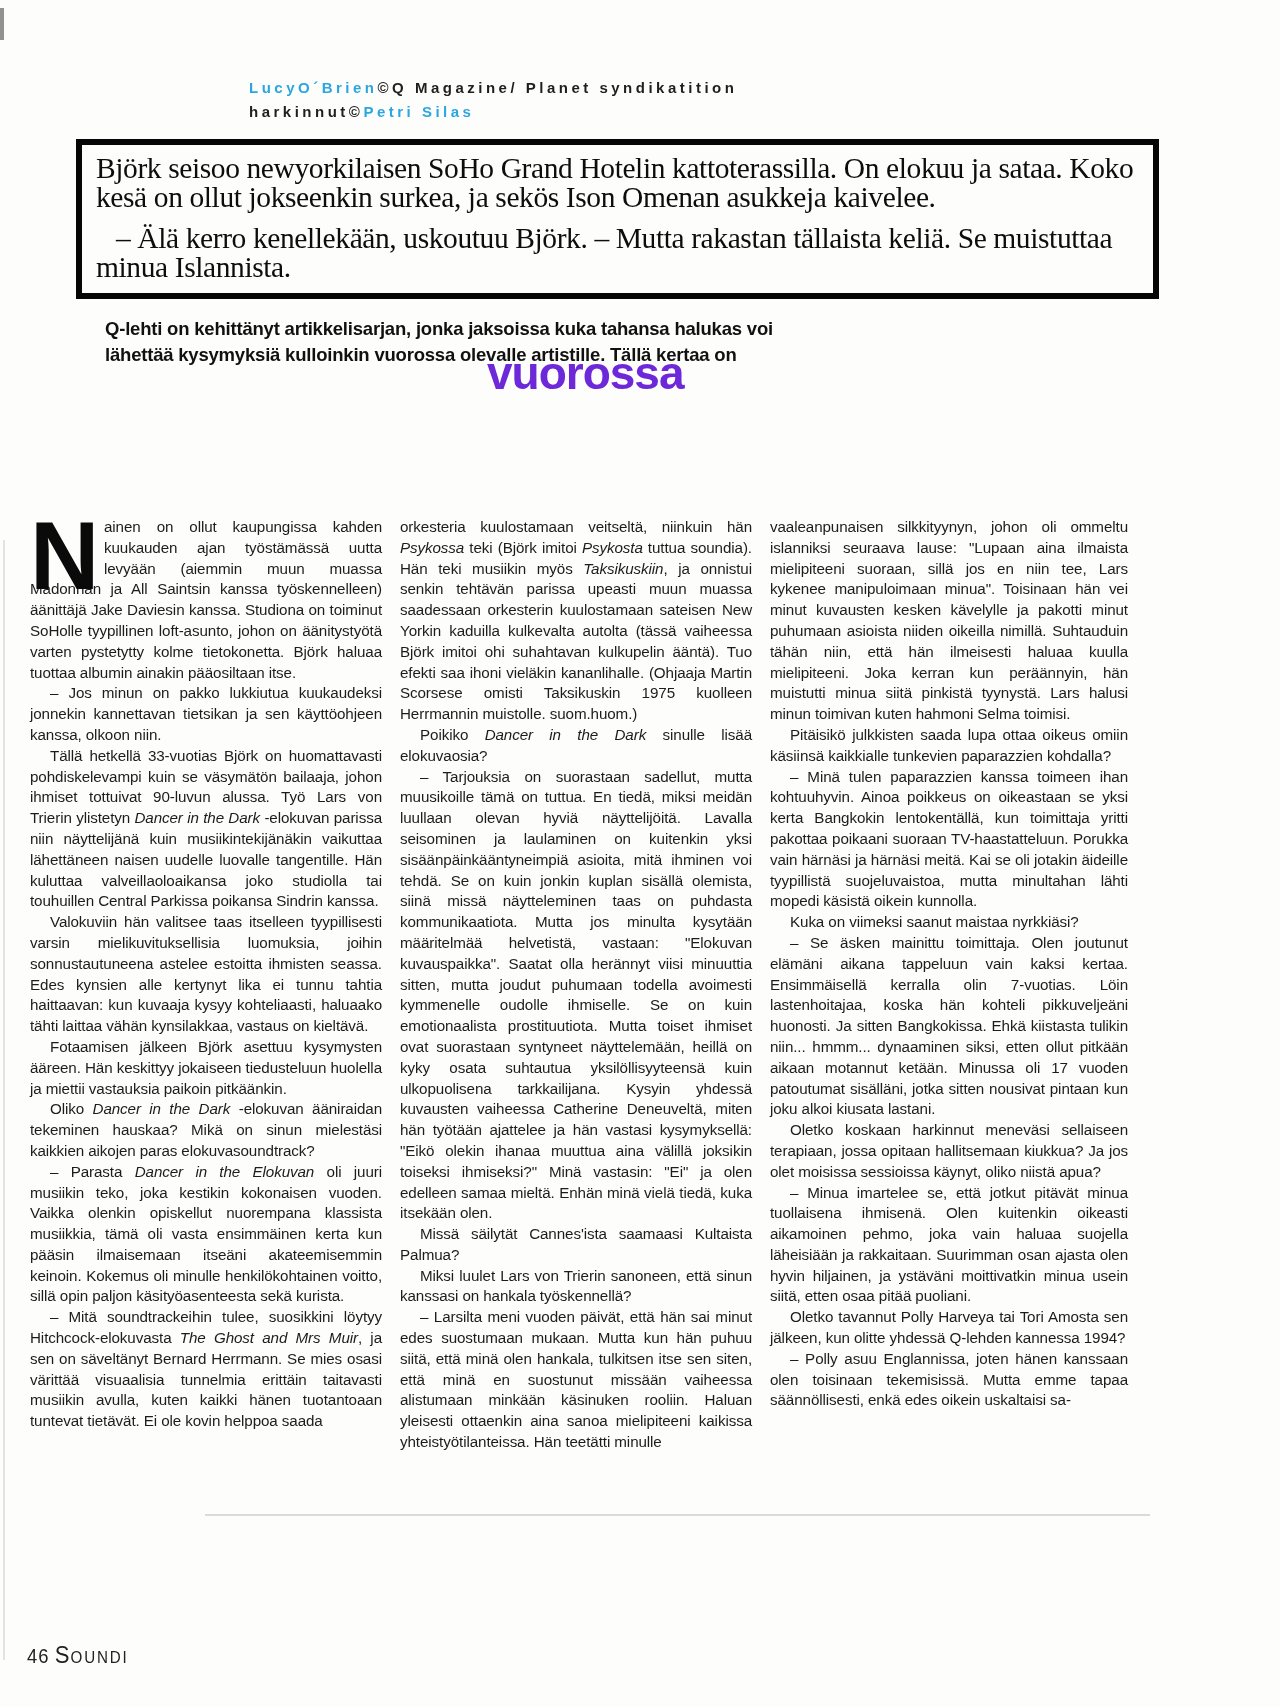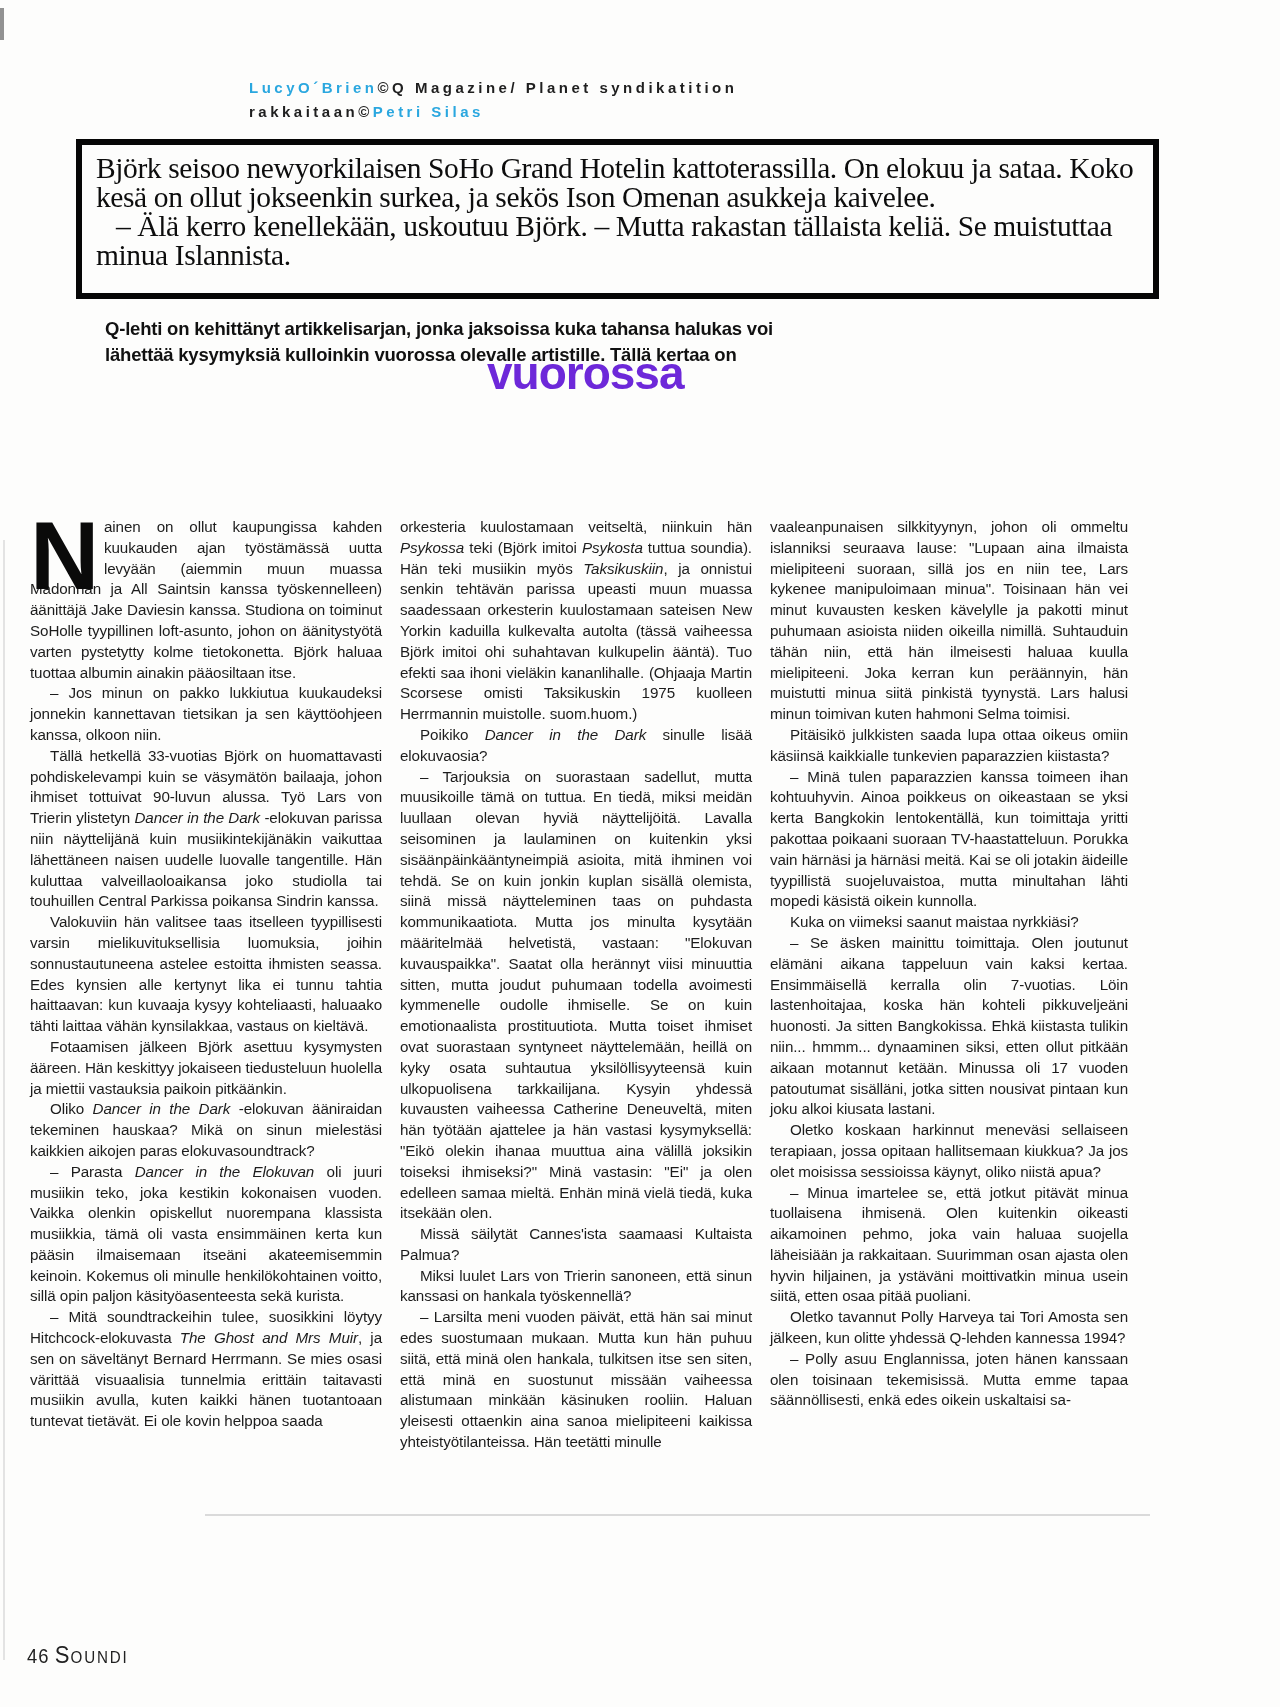--- a/index.html
+++ b/index.html
@@ -18,21 +18,21 @@
   
   .quote-box {
     position:absolute; left:76px; top:139px; width:1083px; height:160px;
     box-sizing:border-box; border:6px solid #060606;
     padding:9px 12px 8px 14px;
     font-family:"Liberation Serif", serif; color:#0d0d0d;
     font-size:29.5px; line-height:29px; letter-spacing:-0.4px;
     overflow:hidden;
   }
   .quote-box p { margin:0; }
-  .quote-box p.q2 { text-indent:20px; }
+  .quote-box p.q2 { text-indent:20px;margin-top:12px; }
   
   .intro {
     position:absolute; left:105px; top:316px; width:705px;
     font-weight:bold; font-size:18.5px;
     line-height:26px; letter-spacing:-0.2px; color:#111;
   }
   
   .kicker {
     position:absolute; left:487px; top:350px;
     font-size:46px; font-weight:bold; letter-spacing:-1px;
@@ -90,21 +90,21 @@
     background:#3a3a3a; opacity:0.55;
   }
 </style>
 </head>
 <body>
 
 <div class="page">
 
   <div class="credits">
     <div><span class="cyan">LucyO´Brien</span><span>©Q Magazine/ Planet syndikatition</span></div>
-    <div><span>rakkaitaan©</span><span class="cyan">Petri Silas</span></div>
+    <div><span>harkinnut©</span><span class="cyan">Petri Silas</span></div>
   </div>
 
   <div class="quote-box">
     <p>Björk seisoo newyorkilaisen SoHo Grand Hotelin kattoterassilla. On elokuu ja sataa. Koko kesä on ollut jokseenkin surkea, ja sekös Ison Omenan asukkeja kaivelee.</p>
     <p class="q2">– Älä kerro kenellekään, uskoutuu Björk. – Mutta rakastan tällaista keliä. Se muistuttaa minua Islannista.</p>
   </div>
 
   <div class="intro">Q-lehti on kehittänyt artikkelisarjan, jonka jaksoissa kuka tahansa halukas voi lähettää kysymyksiä kulloinkin vuorossa olevalle artistille. Tällä kertaa on</div>
 
   <div class="kicker">vuorossa</div>
@@ -124,21 +124,21 @@
   <div class="column col2">
       <p class="noindent">orkesteria kuulostamaan veitseltä, niinkuin hän <i>Psykossa</i> teki (Björk imitoi <i>Psykosta</i> tuttua soundia). Hän teki musiikin myös <i>Taksikuskiin</i>, ja onnistui senkin tehtävän parissa upeasti muun muassa saadessaan orkesterin kuulostamaan sateisen New Yorkin kaduilla kulkevalta autolta (tässä vaiheessa Björk imitoi ohi suhahtavan kulkupelin ääntä). Tuo efekti saa ihoni vieläkin kananlihalle. (Ohjaaja Martin Scorsese omisti Taksikuskin 1975 kuolleen Herrmannin muistolle. suom.huom.)</p>
       <p class="question">Poikiko <i>Dancer in the Dark</i> sinulle lisää elokuvaosia?</p>
       <p class="body">– Tarjouksia on suorastaan sadellut, mutta muusikoille tämä on tuttua. En tiedä, miksi meidän luullaan olevan hyviä näyttelijöitä. Lavalla seisominen ja laulaminen on kuitenkin yksi sisäänpäinkääntyneimpiä asioita, mitä ihminen voi tehdä. Se on kuin jonkin kuplan sisällä olemista, siinä missä näytteleminen taas on puhdasta kommunikaatiota. Mutta jos minulta kysytään määritelmää helvetistä, vastaan: "Elokuvan kuvauspaikka". Saatat olla herännyt viisi minuuttia sitten, mutta joudut puhumaan todella avoimesti kymmenelle oudolle ihmiselle. Se on kuin emotionaalista prostituutiota. Mutta toiset ihmiset ovat suorastaan syntyneet näyttelemään, heillä on kyky osata suhtautua yksilöllisyyteensä kuin ulkopuolisena tarkkailijana. Kysyin yhdessä kuvausten vaiheessa Catherine Deneuveltä, miten hän työtään ajattelee ja hän vastasi kysymyksellä: "Eikö olekin ihanaa muuttua aina välillä joksikin toiseksi ihmiseksi?" Minä vastasin: "Ei" ja olen edelleen samaa mieltä. Enhän minä vielä tiedä, kuka itsekään olen.</p>
       <p class="question">Missä säilytät Cannes'ista saamaasi Kultaista Palmua?</p>
       <p class="question">Miksi luulet Lars von Trierin sanoneen, että sinun kanssasi on hankala työskennellä?</p>
       <p class="body">– Larsilta meni vuoden päivät, että hän sai minut edes suostumaan mukaan. Mutta kun hän puhuu siitä, että minä olen hankala, tulkitsen itse sen siten, että minä en suostunut missään vaiheessa alistumaan minkään käsinuken rooliin. Haluan yleisesti ottaenkin aina sanoa mielipiteeni kaikissa yhteistyötilanteissa. Hän teetätti minulle</p>
     </div>
   <div class="column col3">
       <p class="noindent">vaaleanpunaisen silkkityynyn, johon oli ommeltu islanniksi seuraava lause: "Lupaan aina ilmaista mielipiteeni suoraan, sillä jos en niin tee, Lars kykenee manipuloimaan minua". Toisinaan hän vei minut kuvausten kesken kävelylle ja pakotti minut puhumaan asioista niiden oikeilla nimillä. Suhtauduin tähän niin, että hän ilmeisesti haluaa kuulla mielipiteeni. Joka kerran kun peräännyin, hän muistutti minua siitä pinkistä tyynystä. Lars halusi minun toimivan kuten hahmoni Selma toimisi.</p>
-      <p class="question">Pitäisikö julkkisten saada lupa ottaa oikeus omiin käsiinsä kaikkialle tunkevien paparazzien kiistasta?</p>
+      <p class="question">Pitäisikö julkkisten saada lupa ottaa oikeus omiin käsiinsä kaikkialle tunkevien paparazzien kohdalla?</p>
       <p class="body">– Minä tulen paparazzien kanssa toimeen ihan kohtuuhyvin. Ainoa poikkeus on oikeastaan se yksi kerta Bangkokin lentokentällä, kun toimittaja yritti pakottaa poikaani suoraan TV-haastatteluun. Porukka vain härnäsi ja härnäsi meitä. Kai se oli jotakin äideille tyypillistä suojeluvaistoa, mutta minultahan lähti mopedi käsistä oikein kunnolla.</p>
       <p class="question">Kuka on viimeksi saanut maistaa nyrkkiäsi?</p>
       <p class="body">– Se äsken mainittu toimittaja. Olen joutunut elämäni aikana tappeluun vain kaksi kertaa. Ensimmäisellä kerralla olin 7-vuotias. Löin lastenhoitajaa, koska hän kohteli pikkuveljeäni huonosti. Ja sitten Bangkokissa. Ehkä kiistasta tulikin niin... hmmm... dynaaminen siksi, etten ollut pitkään aikaan motannut ketään. Minussa oli 17 vuoden patoutumat sisälläni, jotka sitten nousivat pintaan kun joku alkoi kiusata lastani.</p>
       <p class="question">Oletko koskaan harkinnut meneväsi sellaiseen terapiaan, jossa opitaan hallitsemaan kiukkua? Ja jos olet moisissa sessioissa käynyt, oliko niistä apua?</p>
       <p class="body">– Minua imartelee se, että jotkut pitävät minua tuollaisena ihmisenä. Olen kuitenkin oikeasti aikamoinen pehmo, joka vain haluaa suojella läheisiään ja rakkaitaan. Suurimman osan ajasta olen hyvin hiljainen, ja ystäväni moittivatkin minua usein siitä, etten osaa pitää puoliani.</p>
       <p class="question">Oletko tavannut Polly Harveya tai Tori Amosta sen jälkeen, kun olitte yhdessä Q-lehden kannessa 1994?</p>
       <p class="body">– Polly asuu Englannissa, joten hänen kanssaan olen toisinaan tekemisissä. Mutta emme tapaa säännöllisesti, enkä edes oikein uskaltaisi sa-</p>
     </div>
 
   <div class="artifact-hline"></div>

